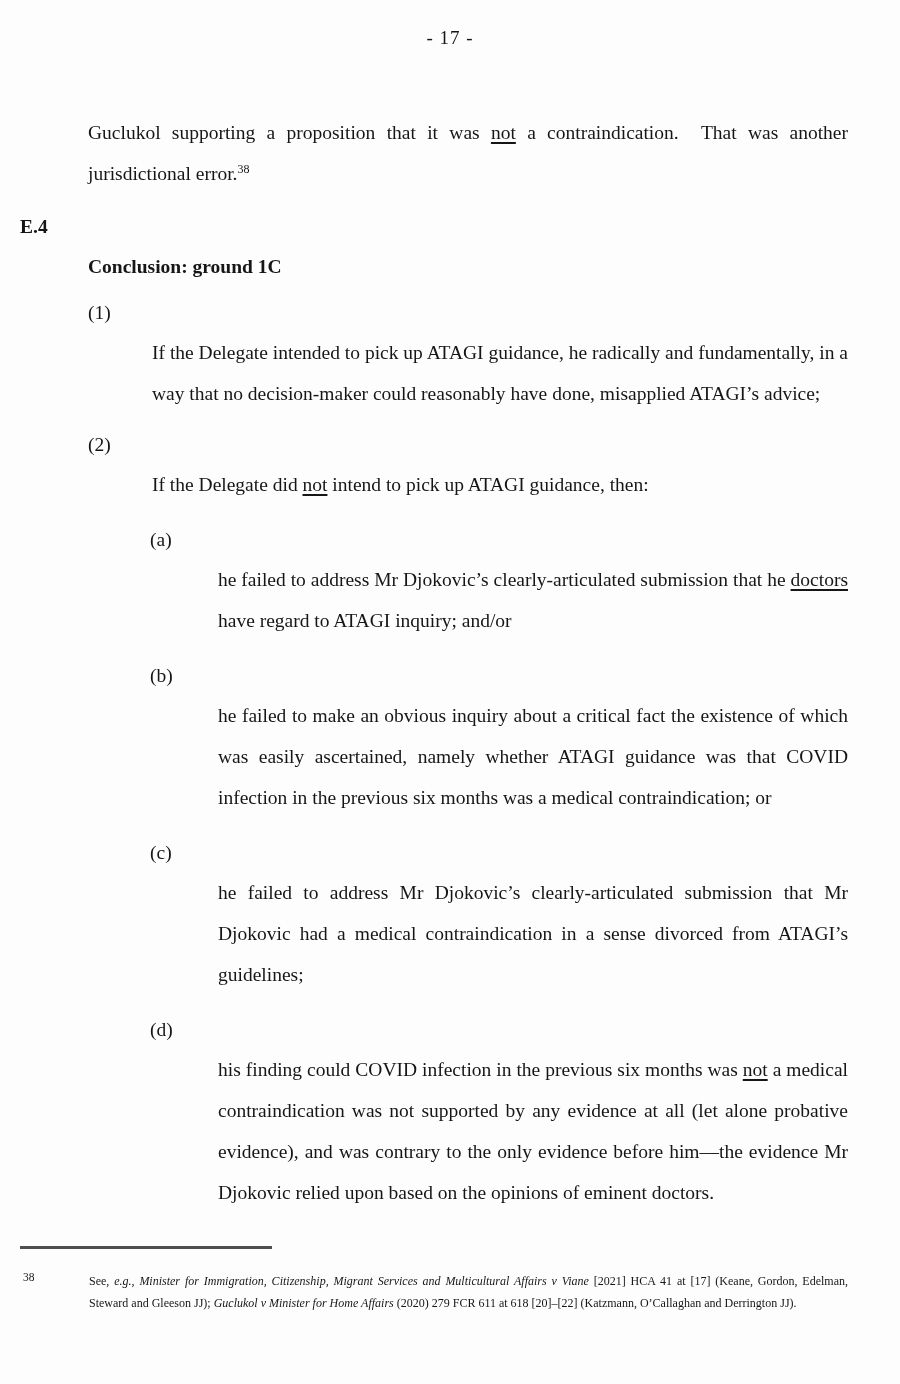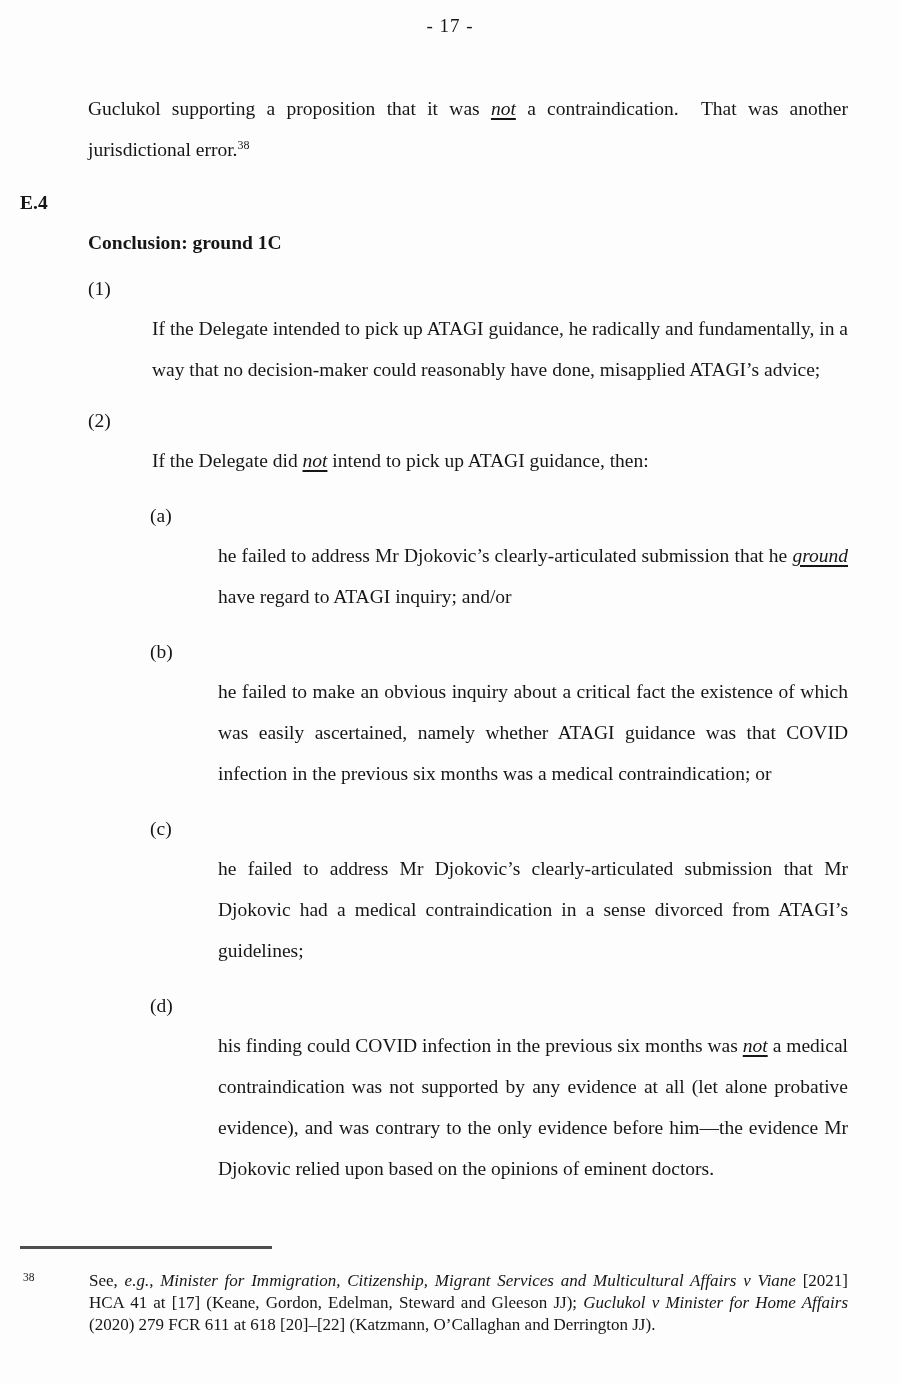--- a/index.html
+++ b/index.html
@@ -8,51 +8,51 @@
     width: 900px;
     height: 1384px;
     margin: 0 auto;
     background: #fdfdfd;
     color: #161616;
     font-family: "Liberation Serif", "DejaVu Serif", serif;
     font-size: 19.5px;
     overflow: hidden;
   }
   .pagenum {
-    padding-top: 12px;
+    padding-top: 24px;
     text-align: center;
     font-size: 19px;
     letter-spacing: 1px;
     line-height: 28px;
-    margin-bottom: 48px;
+    margin-bottom: 60px;
   }
   .body-col { margin-left: 20px; width: 828px; }
   .row { display: flex; align-items: flex-start; }
   .num   { width: 68px; flex: 0 0 68px; line-height: 41px; }
   .mark1 { width: 64px; flex: 0 0 64px; line-height: 41px; }
   .mark2 { width: 68px; flex: 0 0 68px; line-height: 41px; }
   .txt   { flex: 1; line-height: 41px; margin-top: 40px; }
   .just  { text-align: justify; }
   .cont  { margin-left: 68px; width: 760px; line-height: 41px; margin-bottom: 18px; }
   .heading { font-weight: bold; margin-bottom: 8px; }
   .heading .num, .heading .txt { line-height: 30px; }
   .para63 { margin-bottom: 0; }
   .l1 { margin-left: 68px; margin-top: 10px; }
   .l2 { margin-left: 130px; margin-top: 14px; }
-  .u { text-decoration: underline; text-underline-offset: 3px; text-decoration-thickness: 1.5px; font-style: italic; }
+  .u { text-decoration: underline; text-underline-offset: 3px; text-decoration-thickness: 1.5px; }
   sup.fnref {
     font-size: 12px;
     line-height: 0;
     vertical-align: super;
   }
   .footnote { position: absolute; left: 20px; top: 1246px; width: 828px; }
   .fnrule { width: 252px; height: 0; border-top: 3px solid #4f4f4f; }
   .fnrow { display: flex; margin-top: 21px; }
   .fnnum { width: 66px; flex: 0 0 66px; font-size: 11.5px; padding-left: 3px; padding-top: 1px; }
-  .fntxt { flex: 1; font-size: 17px; line-height: 22px; text-align: justify; }
+  .fntxt { flex: 1; font-size: 12px; line-height: 22px; text-align: justify; }
   .it { font-style: italic; }
 </style>
 </head>
 <body>
 
 <div class="page">
 
   <div class="pagenum">- 17 -</div>
 
   <div class="body-col">
@@ -70,21 +70,21 @@
       <span class="txt just">If the Delegate intended to pick up ATAGI guidance, he radically and fundamentally, in a way that no decision-maker could reasonably have done, misapplied ATAGI’s advice;</span>
     </div>
 
     <div class="row l1">
       <span class="mark1">(2)</span>
       <span class="txt just"><span>If the Delegate did </span><span class="u">not</span><span> intend to pick up ATAGI guidance, then:</span></span>
     </div>
 
     <div class="row l2">
       <span class="mark2">(a)</span>
-      <span class="txt just"><span>he failed to address Mr Djokovic’s clearly-articulated submission that he </span><span class="u">ground</span><span> have regard to ATAGI inquiry; and/or</span></span>
+      <span class="txt just"><span>he failed to address Mr Djokovic’s clearly-articulated submission that he </span><span class="u">doctors</span><span> have regard to ATAGI inquiry; and/or</span></span>
     </div>
 
     <div class="row l2">
       <span class="mark2">(b)</span>
       <span class="txt just">he failed to make an obvious inquiry about a critical fact the existence of which was easily ascertained, namely whether ATAGI guidance was that COVID infection in the previous six months was a medical contraindication; or</span>
     </div>
 
     <div class="row l2">
       <span class="mark2">(c)</span>
       <span class="txt just">he failed to address Mr Djokovic’s clearly-articulated submission that Mr Djokovic had a medical contraindication in a sense divorced from ATAGI’s guidelines;</span>

